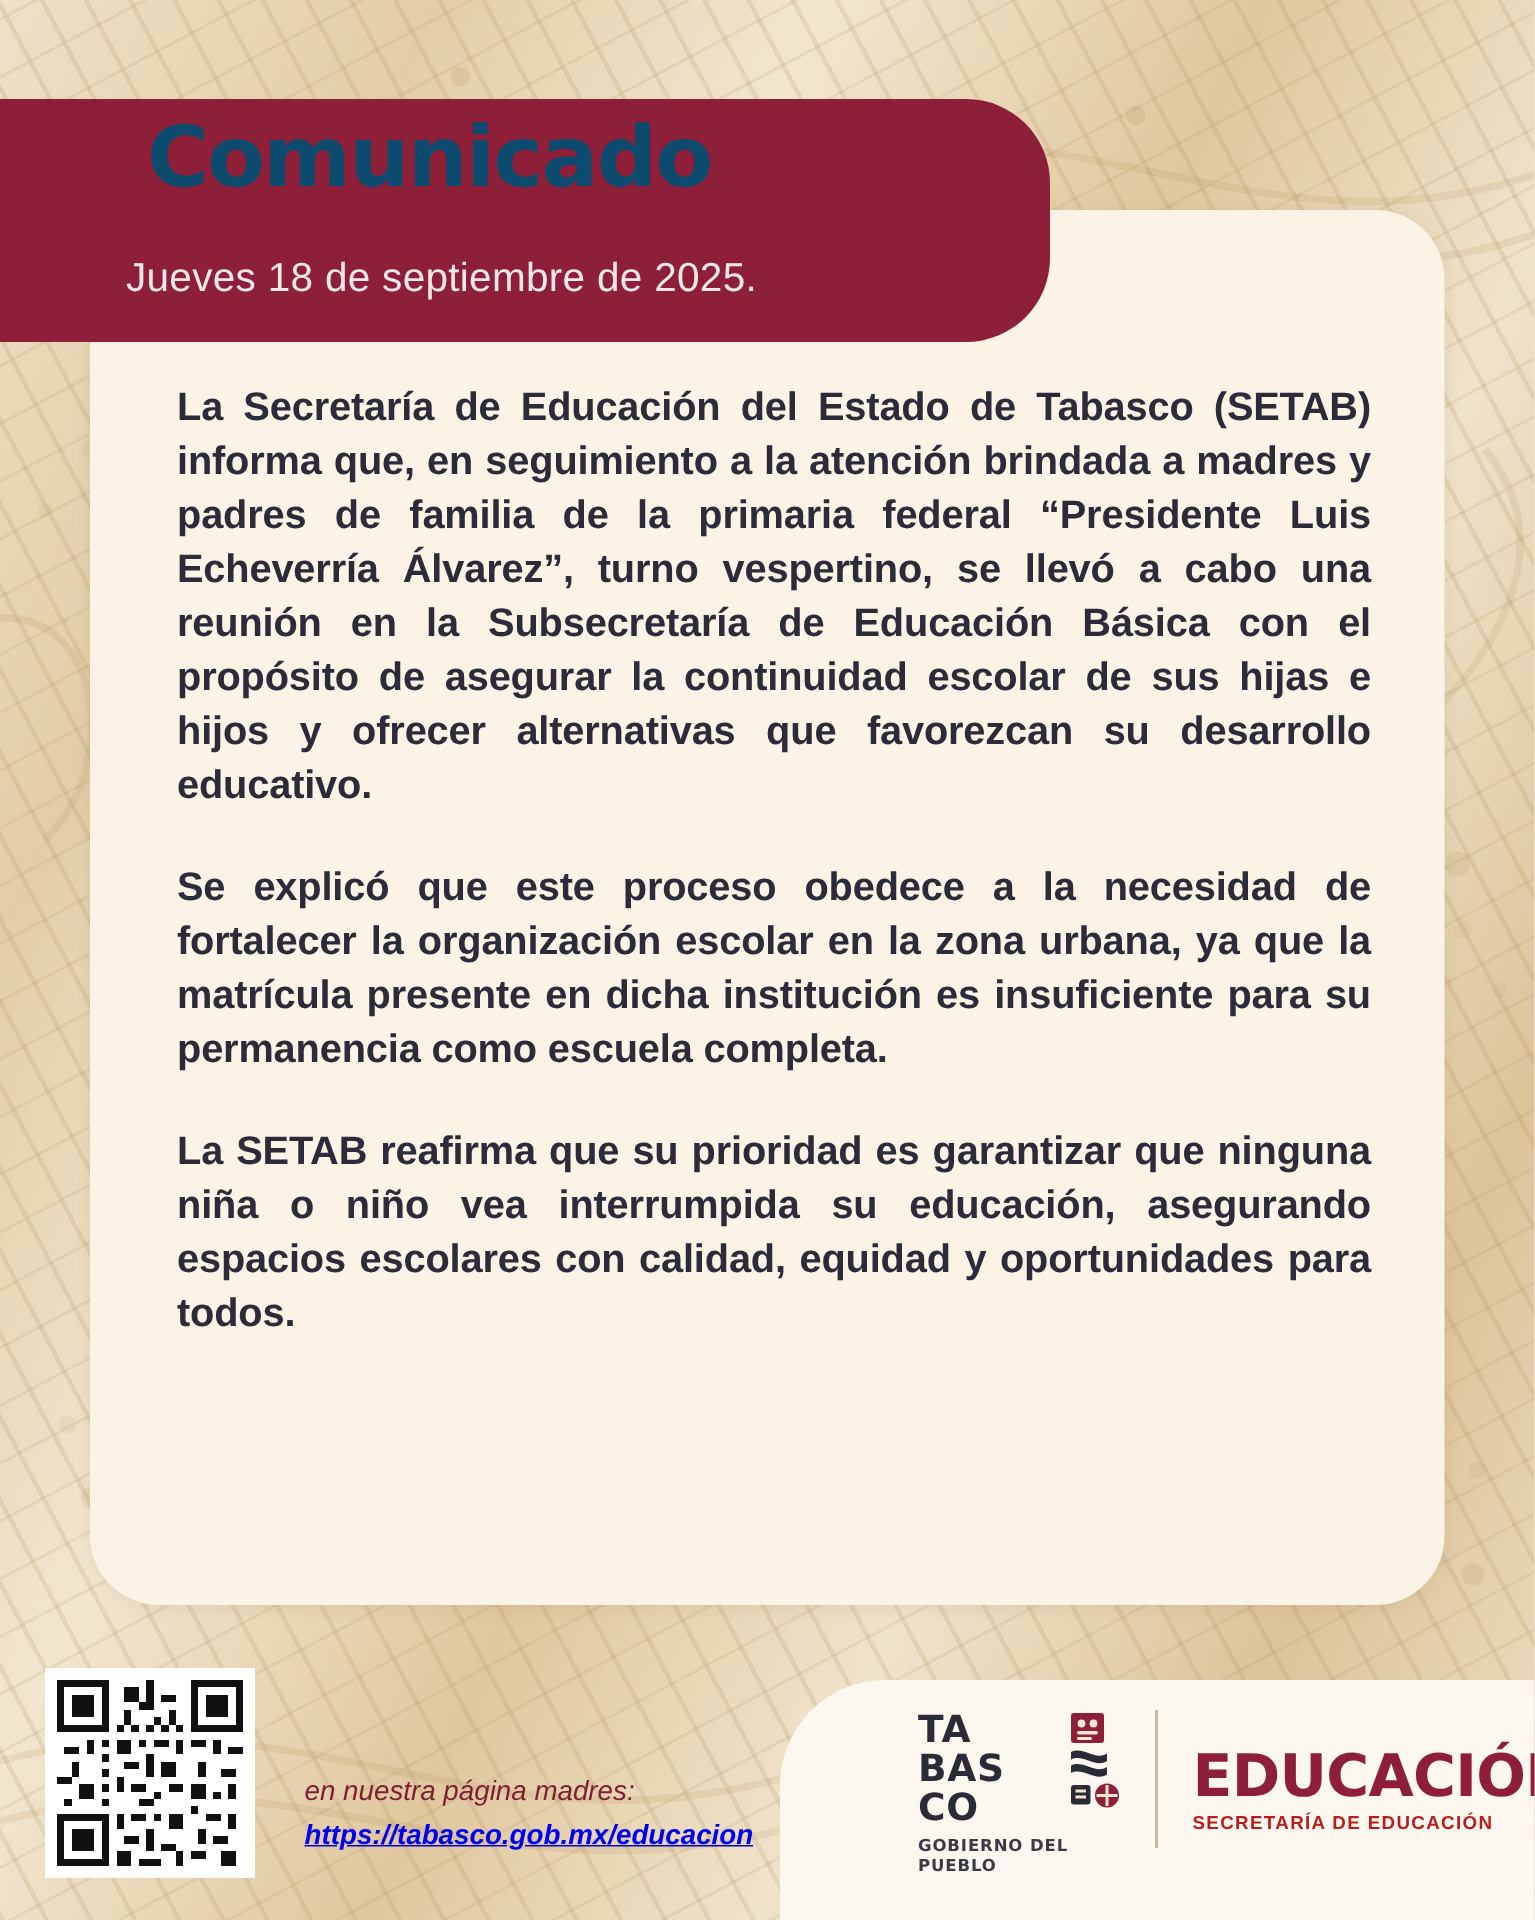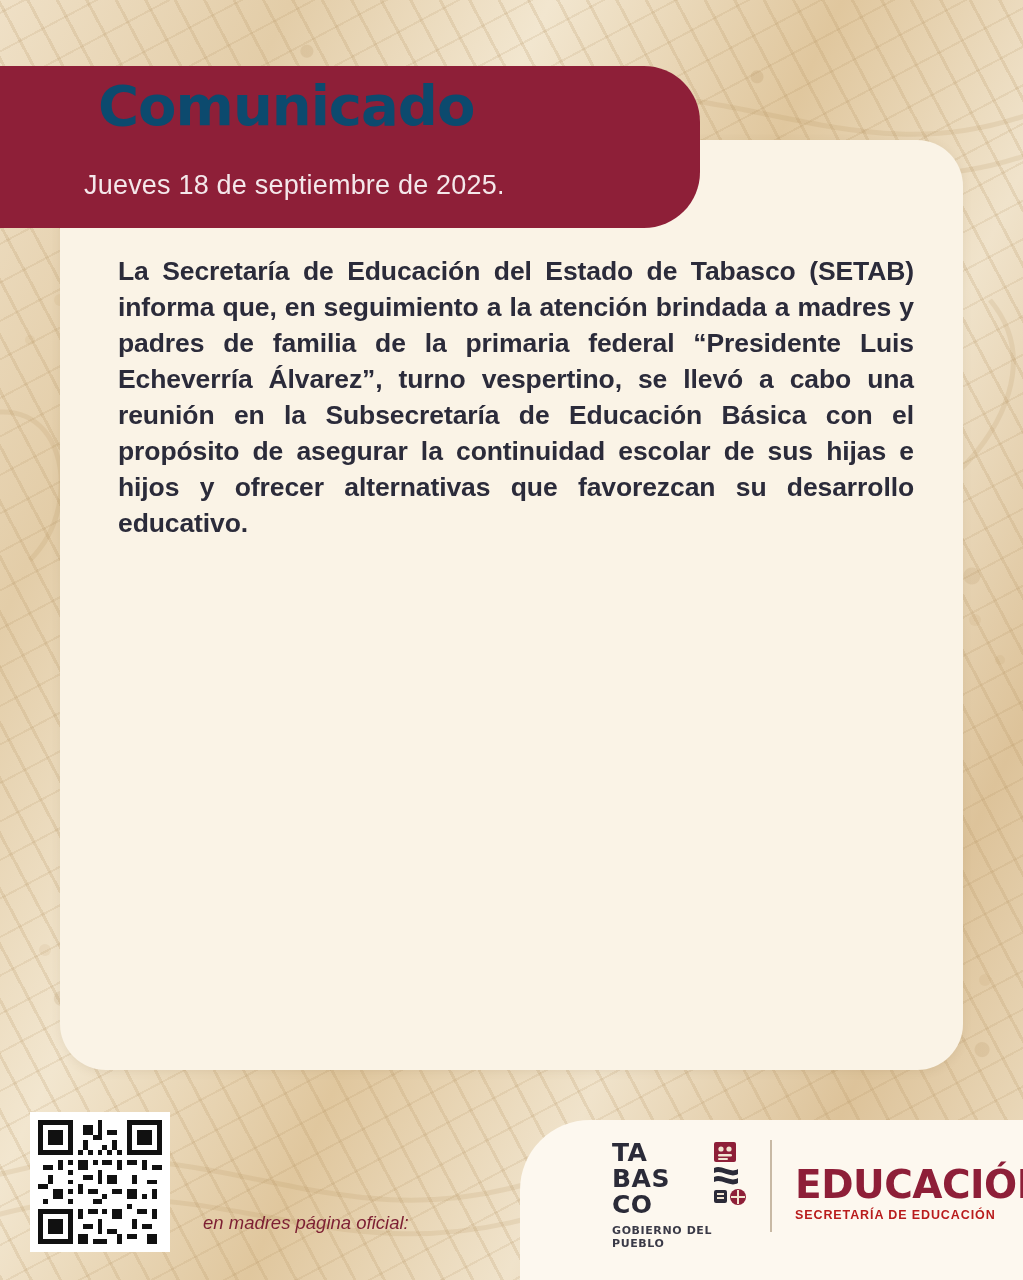--- a/index.html
+++ b/index.html
@@ -225,20 +225,22 @@
 </svg>
 
 <div class="card"></div>
 
 <div class="header-banner"></div>
 <div class="header-title">Comunicado</div>
 <div class="header-date">Jueves 18 de septiembre de 2025.</div>
 
 <div class="card-inner">
   <p class="para">La Secretaría de Educación del Estado de Tabasco (SETAB) informa que, en seguimiento a la atención brindada a madres y padres de familia de la primaria federal “Presidente Luis Echeverría Álvarez”, turno vespertino, se llevó a cabo una reunión en la Subsecretaría de Educación Básica con el propósito de asegurar la continuidad escolar de sus hijas e hijos y ofrecer alternativas que favorezcan su desarrollo educativo.</p>
+  <p class="para">Se explicó que este proceso obedece a la necesidad de fortalecer la organización escolar en la zona urbana, ya que la matrícula presente en dicha institución es insuficiente para su permanencia como escuela completa.</p>
+  <p class="para">La SETAB reafirma que su prioridad es garantizar que ninguna niña o niño vea interrumpida su educación, asegurando espacios escolares con calidad, equidad y oportunidades para todos.</p>
 </div>
 
 <div class="footer-white"></div>
 
 <div class="qr">
   <svg width="124" height="124" viewBox="0 0 25 25" shape-rendering="crispEdges">
     <rect width="25" height="25" fill="#ffffff"></rect>
     <g fill="#111111">
 
       <rect x="0" y="0" width="7" height="1"></rect>
@@ -318,21 +320,22 @@
         <rect x="12" y="20" width="1" height="3"></rect>
       <rect x="14" y="22" width="2" height="1"></rect>
         <rect x="8" y="23" width="2" height="2"></rect>
       <rect x="11" y="24" width="3" height="1"></rect>
         <rect x="16" y="23" width="1" height="2"></rect>
     </g>
   </svg>
 </div>
 
 <div class="consulta">
-  <div>en madres página oficial:</div>
+  <div>en nuestra página madres:</div>
+  <a class="url" href="#">https://tabasco.gob.mx/educacion</a>
 </div>
 
 <div class="tabasco-logo">
   <svg class="tab-glyphs" viewBox="0 0 46 78">
     <rect x="4" y="2" width="22" height="20" rx="2" fill="#8e1f38"></rect>
     <g fill="#f3e6d2">
       <circle cx="11" cy="9" r="2.6"></circle>
         <circle cx="19" cy="9" r="2.6"></circle>
       <rect x="8" y="14" width="14" height="2.4" rx="1.2"></rect>
       <rect x="8" y="18" width="10" height="2" rx="1"></rect>

